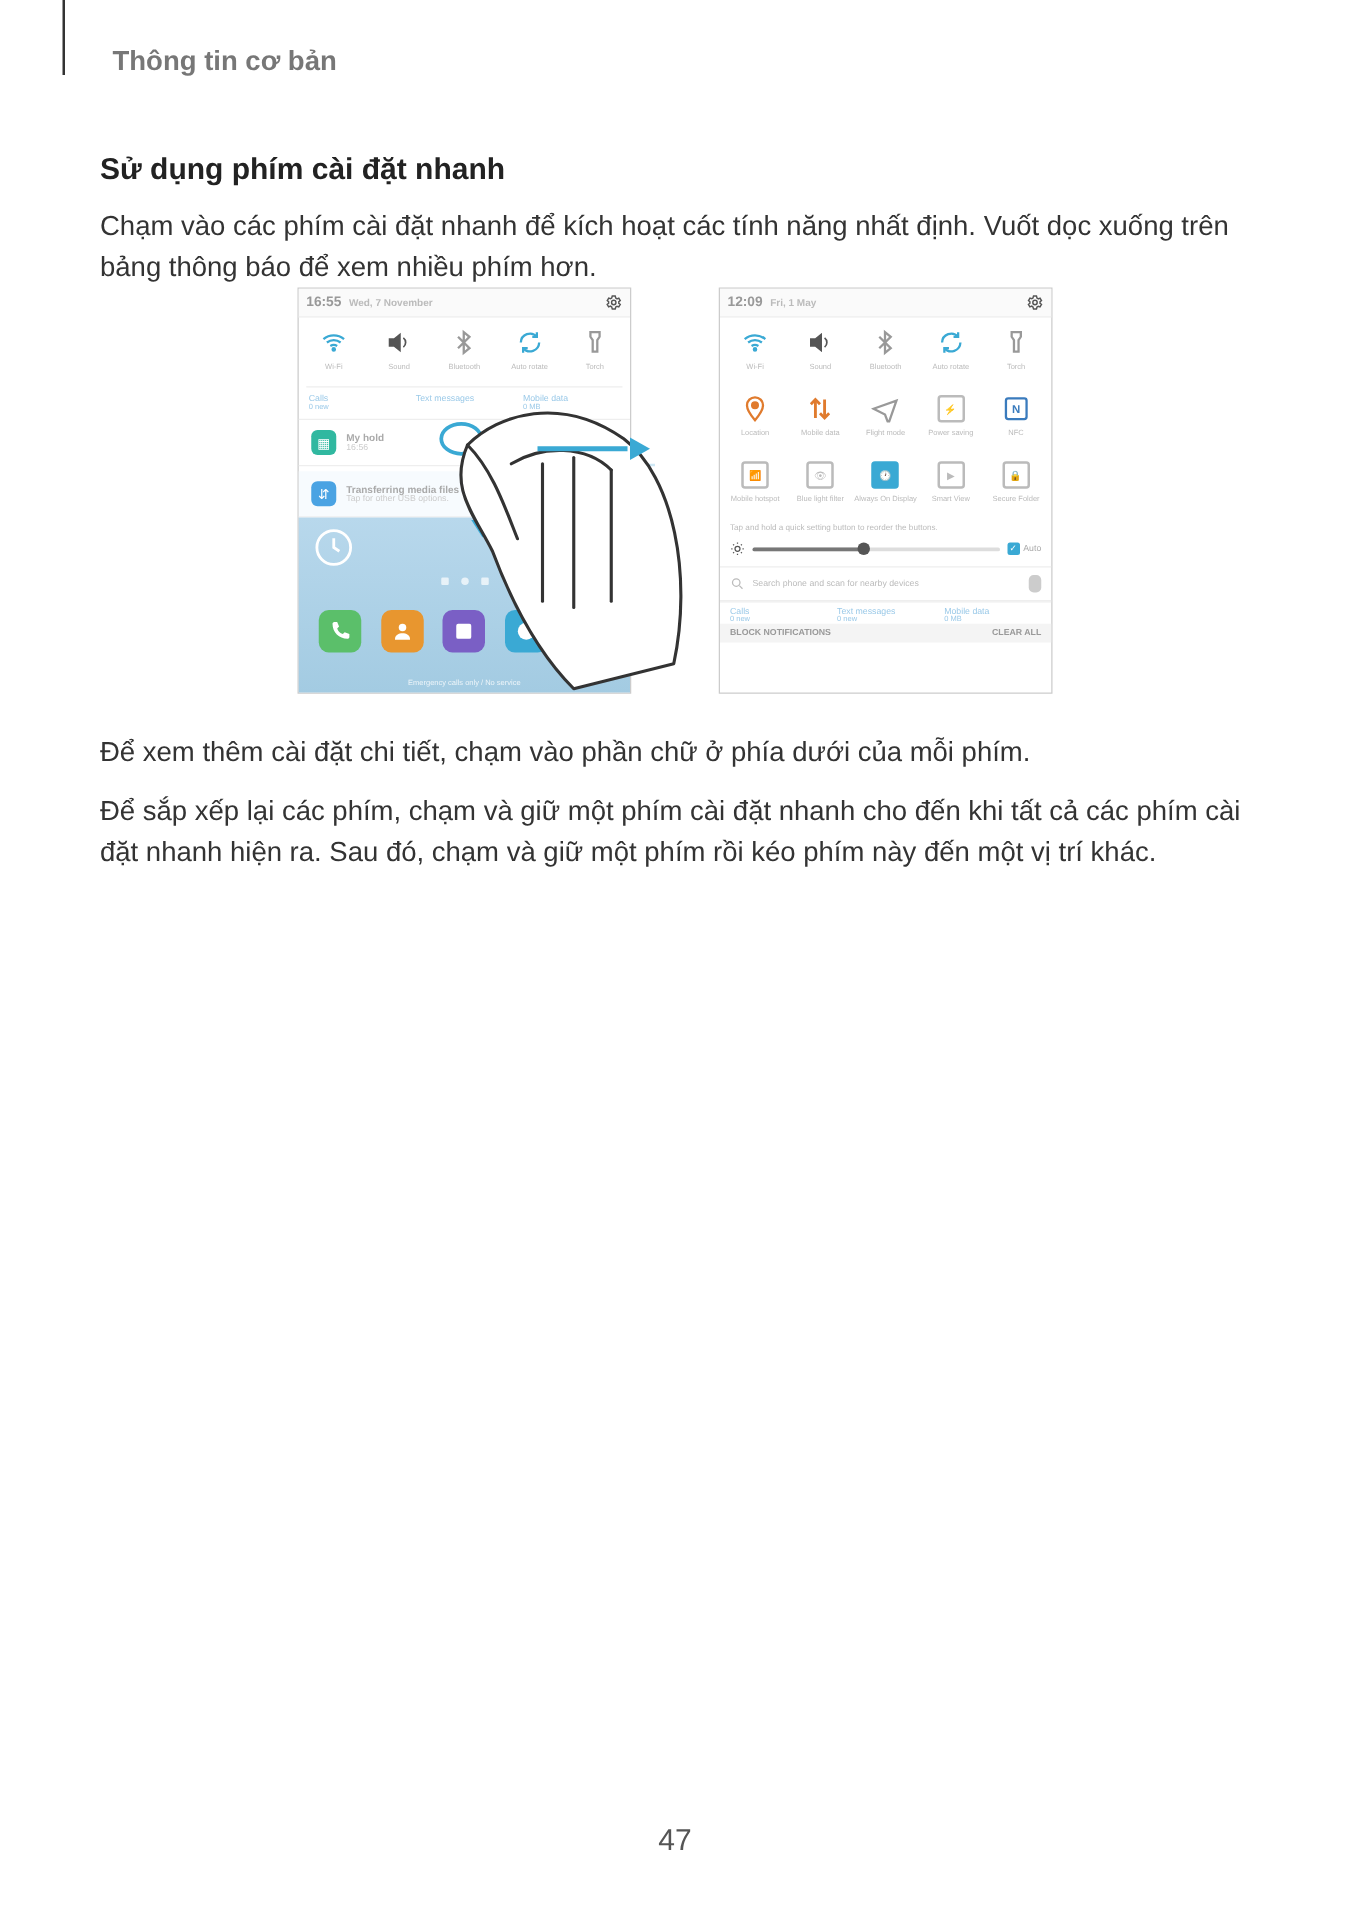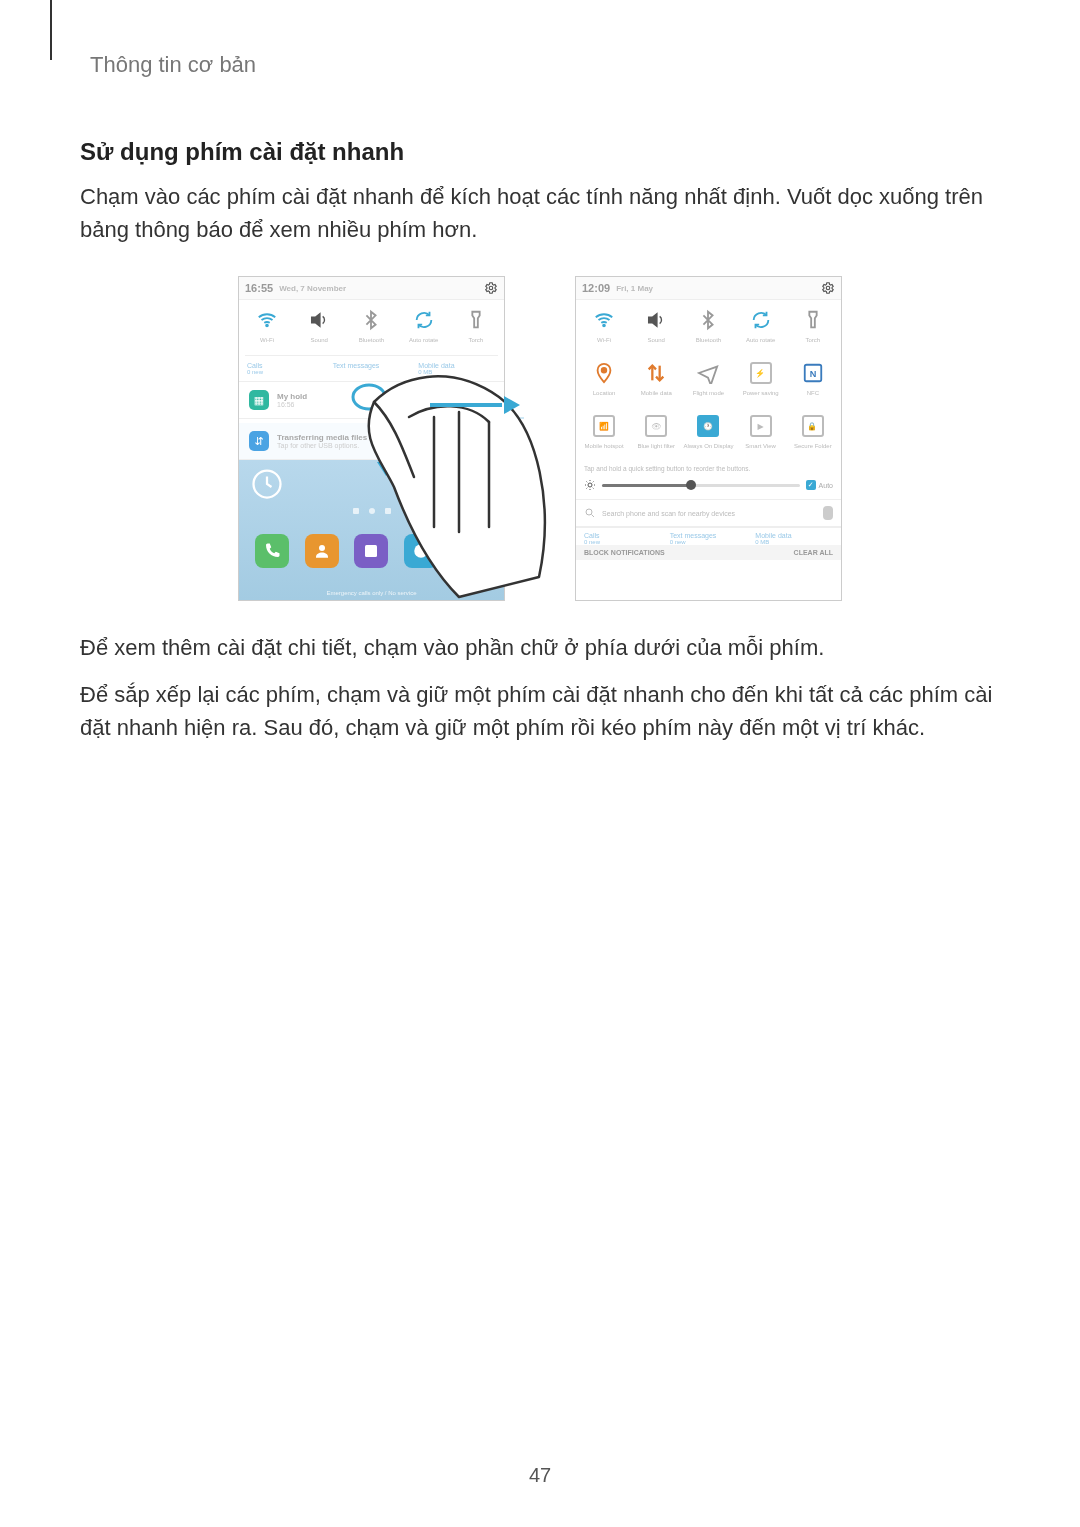--- a/index.html
+++ b/index.html
@@ -19,40 +19,39 @@
   }
   .side-rule {
     position: absolute;
     left: 50px;
     top: 0;
     width: 0;
     height: 60px;
     border-left: 2px solid #333;
   }
   .header {
-    padding-top: 52px;
+    padding-top: 36px;
     font-size: 22px;
     color: #777;
-    font-weight: 400;
+    font-weight: 700;
     margin-left: 10px;
   }
   .section-title {
     margin-top: 60px;
     font-size: 24px;
     font-weight: 700;
     color: #222;
   }
   .body-text {
     margin-top: 14px;
     font-size: 22px;
     line-height: 1.5;
     color: #333;
   }
   .figure-row {
-    margin-top: 30px;
     display: flex;
     justify-content: center;
     gap: 70px;
     position: relative;
   }
   .phone {
     width: 265px;
     border: 1px solid #ccc;
     background: #fff;
     position: relative;
@@ -266,21 +265,21 @@
   .notif-strip2 {
     display: flex; justify-content: space-around;
     padding: 4px 4px 0;
     border-top: 1px solid #eee;
   }
   .page-number {
     position: absolute;
     bottom: 40px;
     left: 0; right: 0;
     text-align: center;
-    font-size: 20px;
+    font-size: 24px;
     color: #555;
   }
   .sun-icon { width:12px; height:12px; }
   .icon-grey { stroke:#999; }
   .icon-blue { stroke:#3aa9d4; }
   .icon-orange { stroke:#e07b2e; fill:#e07b2e; }
   .icon-nfc { fill:#3a7bbd; }
   .qs-icon .box { width:18px; height:18px; border:2px solid #bbb; border-radius:3px; display:flex; align-items:center; justify-content:center; font-size:8px; color:#bbb;}
   .qs-icon .box.filled { background:#3aa9d4; border-color:#3aa9d4; color:#fff;}
 </style>

